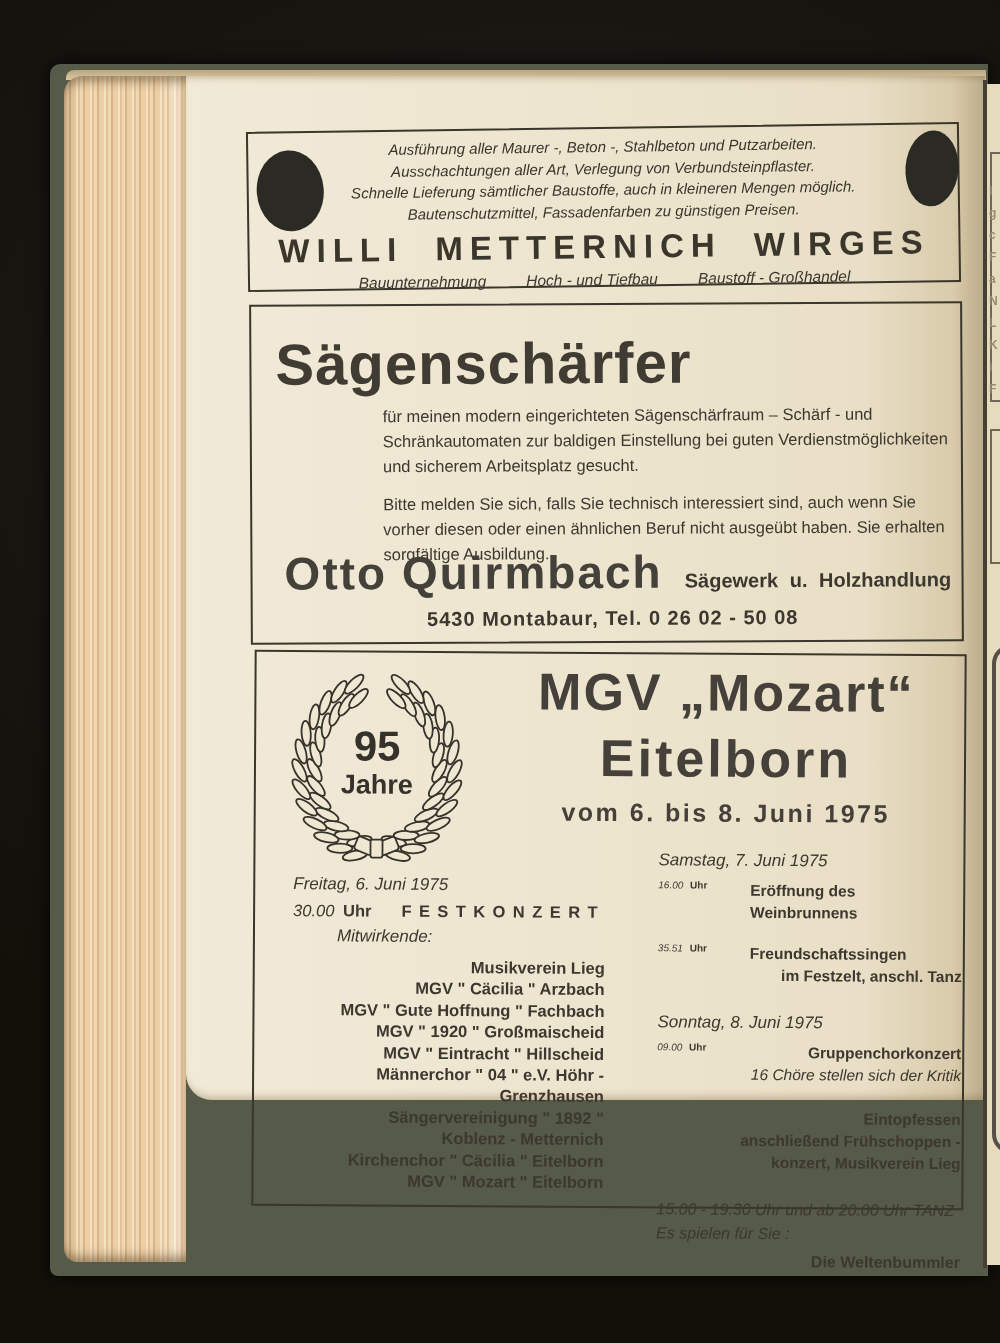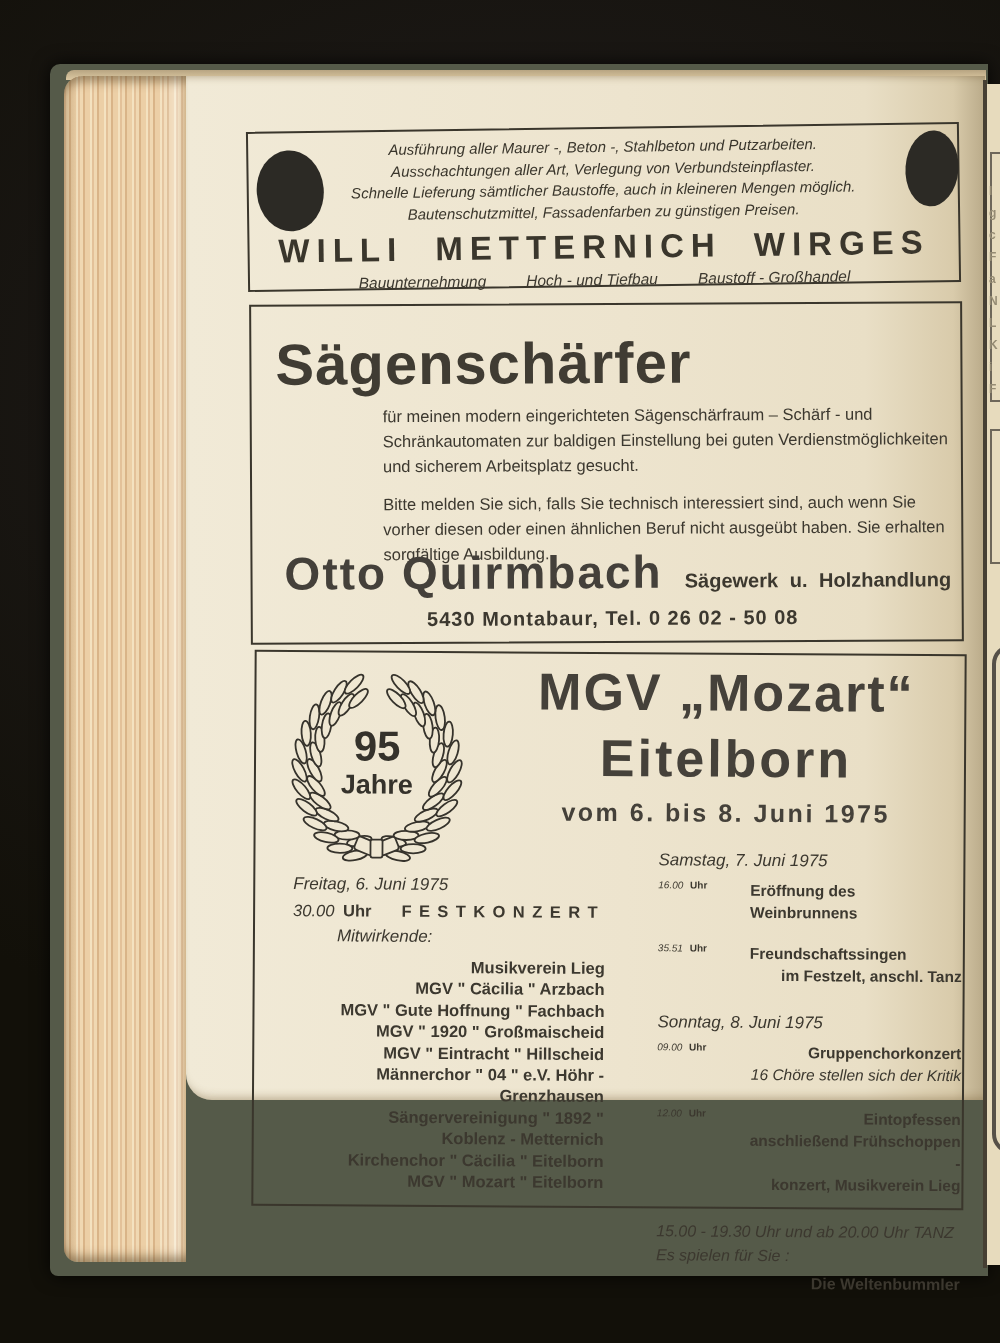--- a/index.html
+++ b/index.html
@@ -260,24 +260,20 @@
             <span class="n">09.00</span>
             <span class="u">Uhr</span>
           </span>
           <span class="txt">
             <span class="r" style="display:block">Gruppenchorkonzert</span>
             <span class="i" style="display:block">16 Chöre stellen sich der Kritik</span>
           </span>
         </div>
 
         <div class="sched-row" style="margin-top:22px">
-          <span class="time">
-            <span class="n">12.00</span>
-            <span class="u">Uhr</span>
-          </span>
           <span class="txt">
             <span class="r" style="display:block">Eintopfessen</span>
             <span class="r" style="display:block">anschließend Frühschoppen -</span>
             <span class="r" style="display:block">konzert, Musikverein Lieg</span>
           </span>
         </div>
 
         <div class="closing">
           <div>15.00 - 19.30 Uhr und ab 20.00 Uhr TANZ</div>
           <div>Es spielen für Sie :</div>

